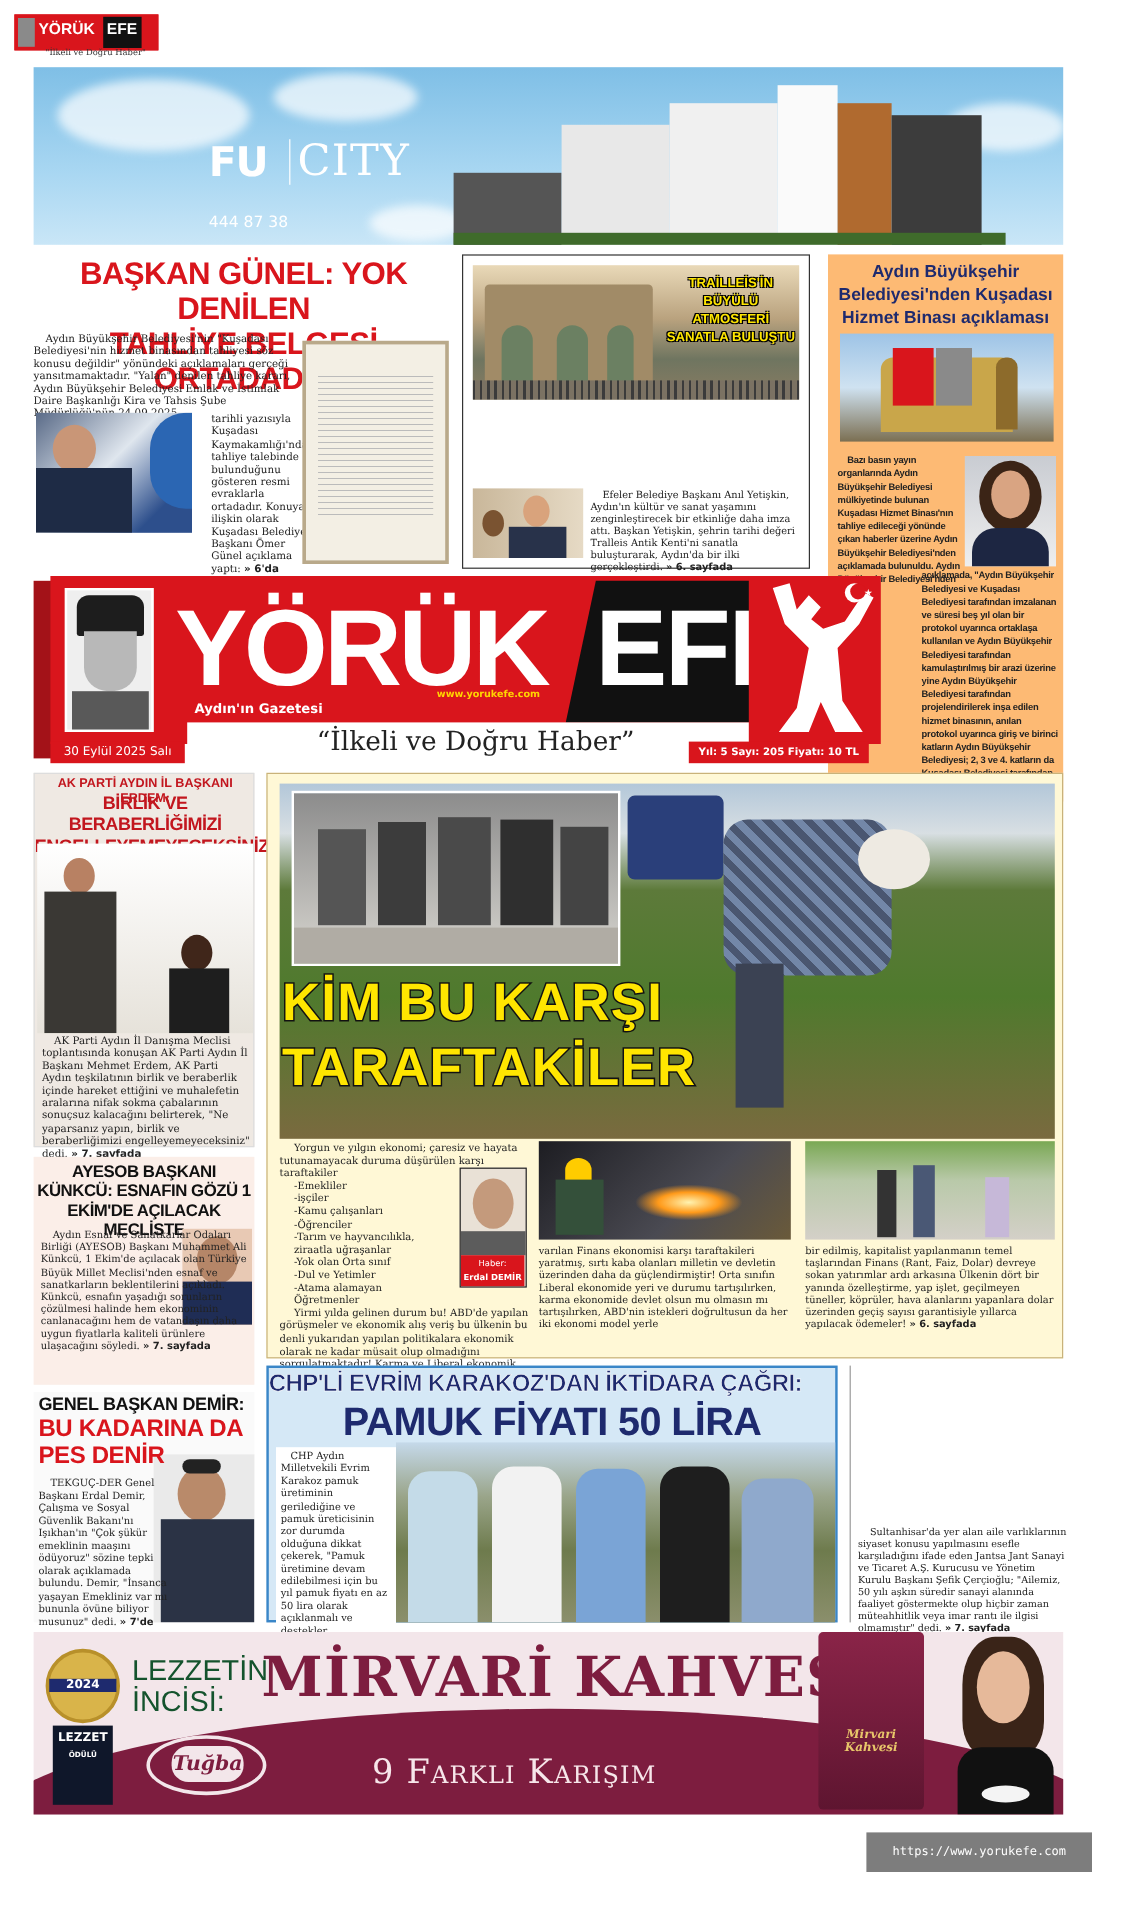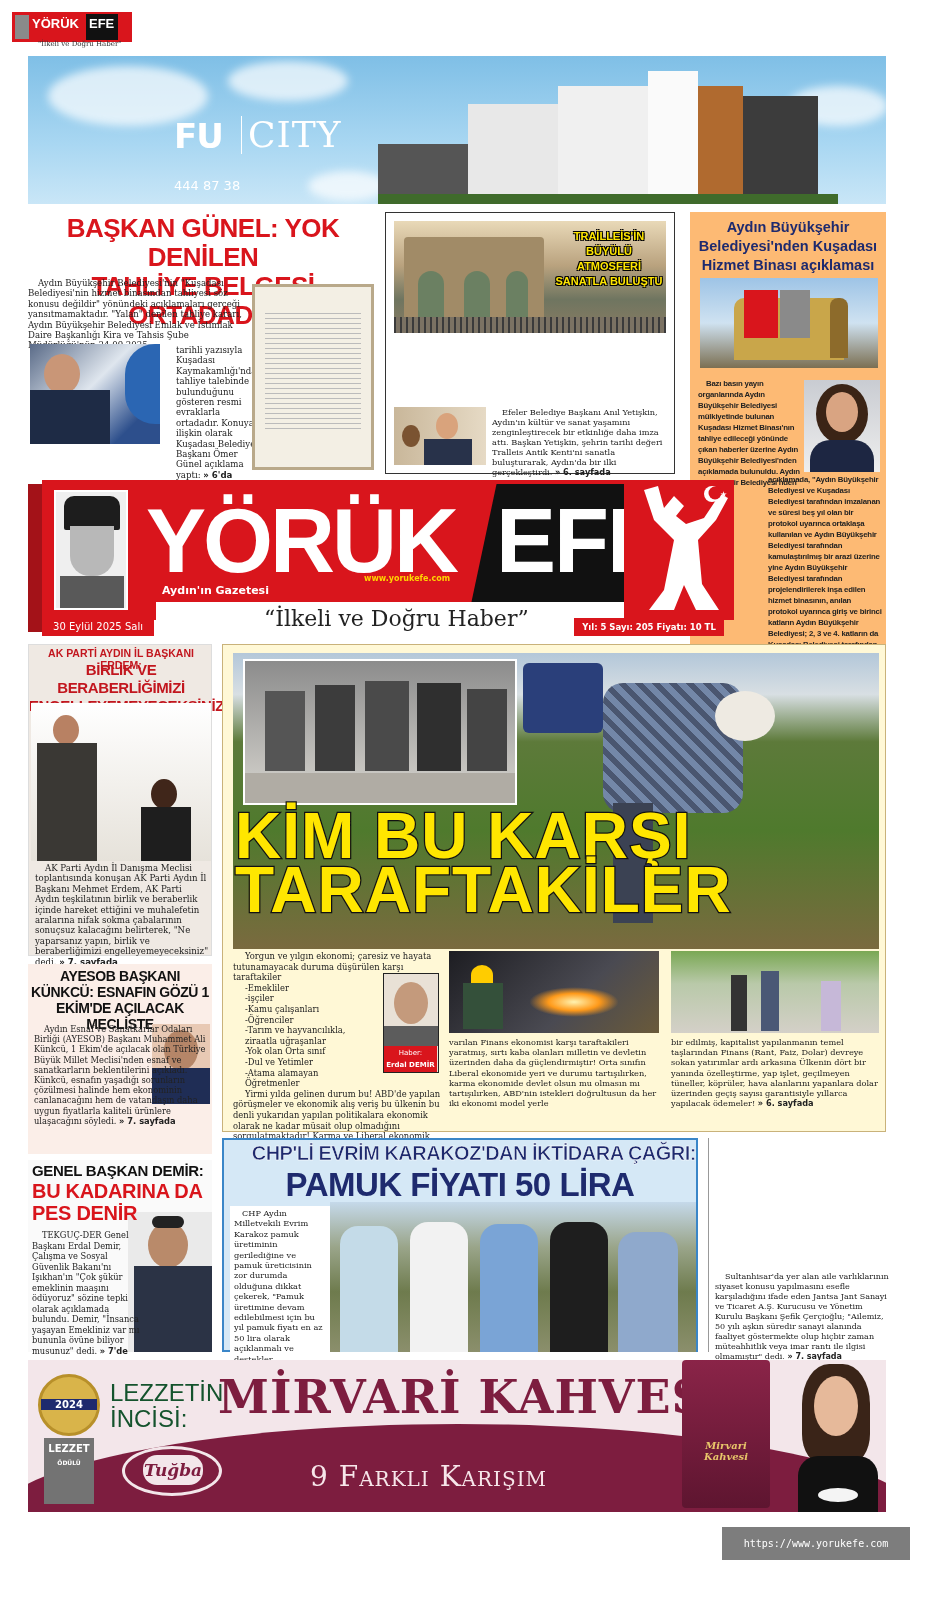--- a/index.html
+++ b/index.html
@@ -178,21 +178,21 @@
     <div class="abs" style="left:380px;top:150px;width:40px;height:120px;background:#3b4253"></div>
   </div>
   <div class="photo" style="left:20px;top:14px;width:274px;height:146px;background:linear-gradient(180deg,#8c8c8c,#d8d6d0);border:2px solid #fff">
     <div class="abs" style="left:20px;top:30px;width:40px;height:80px;background:#555"></div>
     <div class="abs" style="left:70px;top:24px;width:40px;height:86px;background:#3c3c3c"></div>
     <div class="abs" style="left:120px;top:20px;width:44px;height:90px;background:#4a4a4a"></div>
     <div class="abs" style="left:172px;top:22px;width:44px;height:88px;background:#2f2f2f"></div>
     <div class="abs" style="left:222px;top:28px;width:40px;height:82px;background:#444"></div>
     <div class="abs" style="left:0;top:112px;width:274px;height:34px;background:#b0aca4"></div>
   </div>
-  <div class="abs cond" style="left:12px;top:164px;width:500px;color:#ffe600;font-size:64px;font-weight:bold;line-height:54px;letter-spacing:1px;-webkit-text-stroke:2.5px #111;paint-order:stroke fill">
+  <div class="abs cond" style="left:12px;top:164px;width:500px;color:#ffe600;font-size:44px;font-weight:bold;line-height:54px;letter-spacing:1px;-webkit-text-stroke:2.5px #111;paint-order:stroke fill">
     <div>KİM BU KARŞI</div>
     <div>TARAFTAKİLER</div>
   </div>
   <div class="abs body-text" style="left:10px;top:306px;width:210px;font-size:8.4px;line-height:10.6px">
     <div style="text-indent:12px">Yorgun ve yılgın ekonomi; çaresiz ve hayata tutunamayacak duruma düşürülen karşı taraftakiler</div>
     <div style="padding-left:12px;width:140px">
       <div>-Emekliler</div>
       <div>-işçiler</div>
       <div>-Kamu çalışanları</div>
       <div>-Öğrenciler</div>
@@ -219,21 +219,21 @@
   <div class="abs body-text" style="left:226px;top:392px;width:214px;font-size:8.2px;line-height:10.2px">varılan Finans ekonomisi karşı taraftakileri yaratmış, sırtı kaba olanları milletin ve devletin üzerinden daha da güçlendirmiştir! Orta sınıfın Liberal ekonomide yeri ve durumu tartışılırken, karma ekonomide devlet olsun mu olmasın mı tartışılırken, ABD'nin istekleri doğrultusun da her iki ekonomi model yerle</div>
   <div class="photo" style="left:448px;top:306px;width:208px;height:82px;background:linear-gradient(180deg,#7aa854,#b9c9a9 40%,#d4d0c8)">
     <div class="abs" style="left:60px;top:24px;width:16px;height:56px;background:#333"></div>
     <div class="abs" style="left:90px;top:20px;width:18px;height:60px;background:#4a5875"></div>
     <div class="abs" style="left:150px;top:30px;width:20px;height:50px;background:#c6b8d8"></div>
   </div>
   <div class="abs body-text" style="left:448px;top:392px;width:212px;font-size:8.2px;line-height:10.2px"><span>bir edilmiş, kapitalist yapılanmanın temel taşlarından Finans (Rant, Faiz, Dolar) devreye sokan yatırımlar ardı arkasına Ülkenin dört bir yanında özelleştirme, yap işlet, geçilmeyen tüneller, köprüler, hava alanlarını yapanlara dolar üzerinden geçiş sayısı garantisiyle yıllarca yapılacak ödemeler!</span> <span class="ref">» 6. sayfada</span></div>
 </div>
 
 <div class="abs" style="left:222px;top:1138px;width:476px;height:214px;background:#d5e8f6;border:2px solid #3a86c8">
-  <div class="abs cond" style="left:0;top:2px;width:472px;text-align:right;color:#1e2a6e;font-size:20px;font-weight:bold;letter-spacing:-0.5px;-webkit-text-stroke:0.5px #fff">CHP'Lİ EVRİM KARAKOZ'DAN İKTİDARA ÇAĞRI:</div>
+  <div class="abs cond" style="left:0;top:2px;width:472px;text-align:left;color:#1e2a6e;font-size:20px;font-weight:bold;letter-spacing:-0.5px;-webkit-text-stroke:0.5px #fff">CHP'Lİ EVRİM KARAKOZ'DAN İKTİDARA ÇAĞRI:</div>
   <div class="abs cond" style="left:0;top:26px;width:472px;text-align:center;color:#1e2a6e;font-size:33px;font-weight:bold;letter-spacing:-0.5px">PAMUK FİYATI 50 LİRA OLMALI</div>
   <div class="photo" style="left:106px;top:62px;width:366px;height:150px;background:linear-gradient(180deg,#c5d9ea 0%,#9aa58a 30%,#6e7b4d 60%,#8b8f6c 100%)">
     <div class="abs" style="left:10px;top:24px;width:58px;height:126px;background:#c4dbe8;border-radius:18px 18px 0 0"></div>
     <div class="abs" style="left:80px;top:20px;width:58px;height:130px;background:#f2f2f2;border-radius:18px 18px 0 0"></div>
     <div class="abs" style="left:150px;top:22px;width:58px;height:128px;background:#7aa4d6;border-radius:18px 18px 0 0"></div>
     <div class="abs" style="left:220px;top:20px;width:58px;height:130px;background:#1e1e1e;border-radius:18px 18px 0 0"></div>
     <div class="abs" style="left:288px;top:30px;width:60px;height:120px;background:#8fa9cc;border-radius:18px 18px 0 0"></div>
   </div>
   <div class="abs body-text" style="left:6px;top:66px;width:100px;background:#fff;padding:2px 4px;font-size:8.2px;line-height:10.4px;text-indent:8px"><span>CHP Aydın Milletvekili Evrim Karakoz pamuk üretiminin gerilediğine ve pamuk üreticisinin zor durumda olduğuna dikkat çekerek, "Pamuk üretimine devam edilebilmesi için bu yıl pamuk fiyatı en az 50 lira olarak açıklanmalı ve destekler artırılmalıdır." dedi.</span> <span class="ref">» 7'de</span></div>
 </div>
@@ -241,21 +241,21 @@
 <div class="abs" style="left:708px;top:1138px;width:180px;height:214px;border-left:1px solid #999">
   <div class="abs body-text" style="left:6px;top:134px;width:174px;font-size:8px;line-height:10px;text-indent:10px"><span>Sultanhisar'da yer alan aile varlıklarının siyaset konusu yapılmasını esefle karşıladığını ifade eden Jantsa Jant Sanayi ve Ticaret A.Ş. Kurucusu ve Yönetim Kurulu Başkanı Şefik Çerçioğlu; "Ailemiz, 50 yılı aşkın süredir sanayi alanında faaliyet göstermekte olup hiçbir zaman müteahhitlik veya imar rantı ile ilgisi olmamıştır" dedi.</span> <span class="ref">» 7. sayfada</span></div>
 </div>
 
 <div class="abs" style="left:28px;top:1360px;width:858px;height:152px;background:#f3e6ea;overflow:hidden">
   <div class="abs" style="left:-40px;top:64px;width:940px;height:200px;background:#7d1d3f;border-radius:50% 50% 0 0"></div>
 
   <div class="abs" style="left:10px;top:14px;width:62px;height:62px;border-radius:50%;background:#d9b44a;border:3px solid #b8902a">
     <div class="abs sans" style="left:0;top:22px;width:56px;text-align:center;color:#fff;font-size:10px;font-weight:bold;background:#1e2a6e">2024</div>
   </div>
-  <div class="abs sans" style="left:16px;top:78px;width:50px;height:66px;background:#737373;color:#fff;text-align:center;font-size:10px;font-weight:bold;line-height:14px;padding-top:4px">
+  <div class="abs sans" style="left:16px;top:78px;width:50px;height:66px;background:#0f172a;color:#fff;text-align:center;font-size:10px;font-weight:bold;line-height:14px;padding-top:4px">
     <div>LEZZET</div>
     <div style="font-size:6px">ÖDÜLÜ</div>
   </div>
   <div class="abs cond" style="left:82px;top:20px;width:90px;color:#14532d;font-size:24px;line-height:26px">
     <div>LEZZETİN</div>
     <div>İNCİSİ:</div>
   </div>
   <div class="abs serif" style="left:190px;top:10px;color:#7d1d3f;font-size:46px;font-weight:bold;letter-spacing:1px">MİRVARİ KAHVESİ</div>
   <div class="abs" style="left:94px;top:86px;width:100px;height:50px;border-radius:50%;background:#7d1d3f;border:3px solid #f3e6ea">
     <div class="abs serif" style="left:18px;top:6px;width:60px;height:30px;background:#f3e6ea;color:#7d1d3f;border-radius:14px;text-align:center;font-size:17px;font-weight:bold;font-style:italic;line-height:30px">Tuğba</div>

